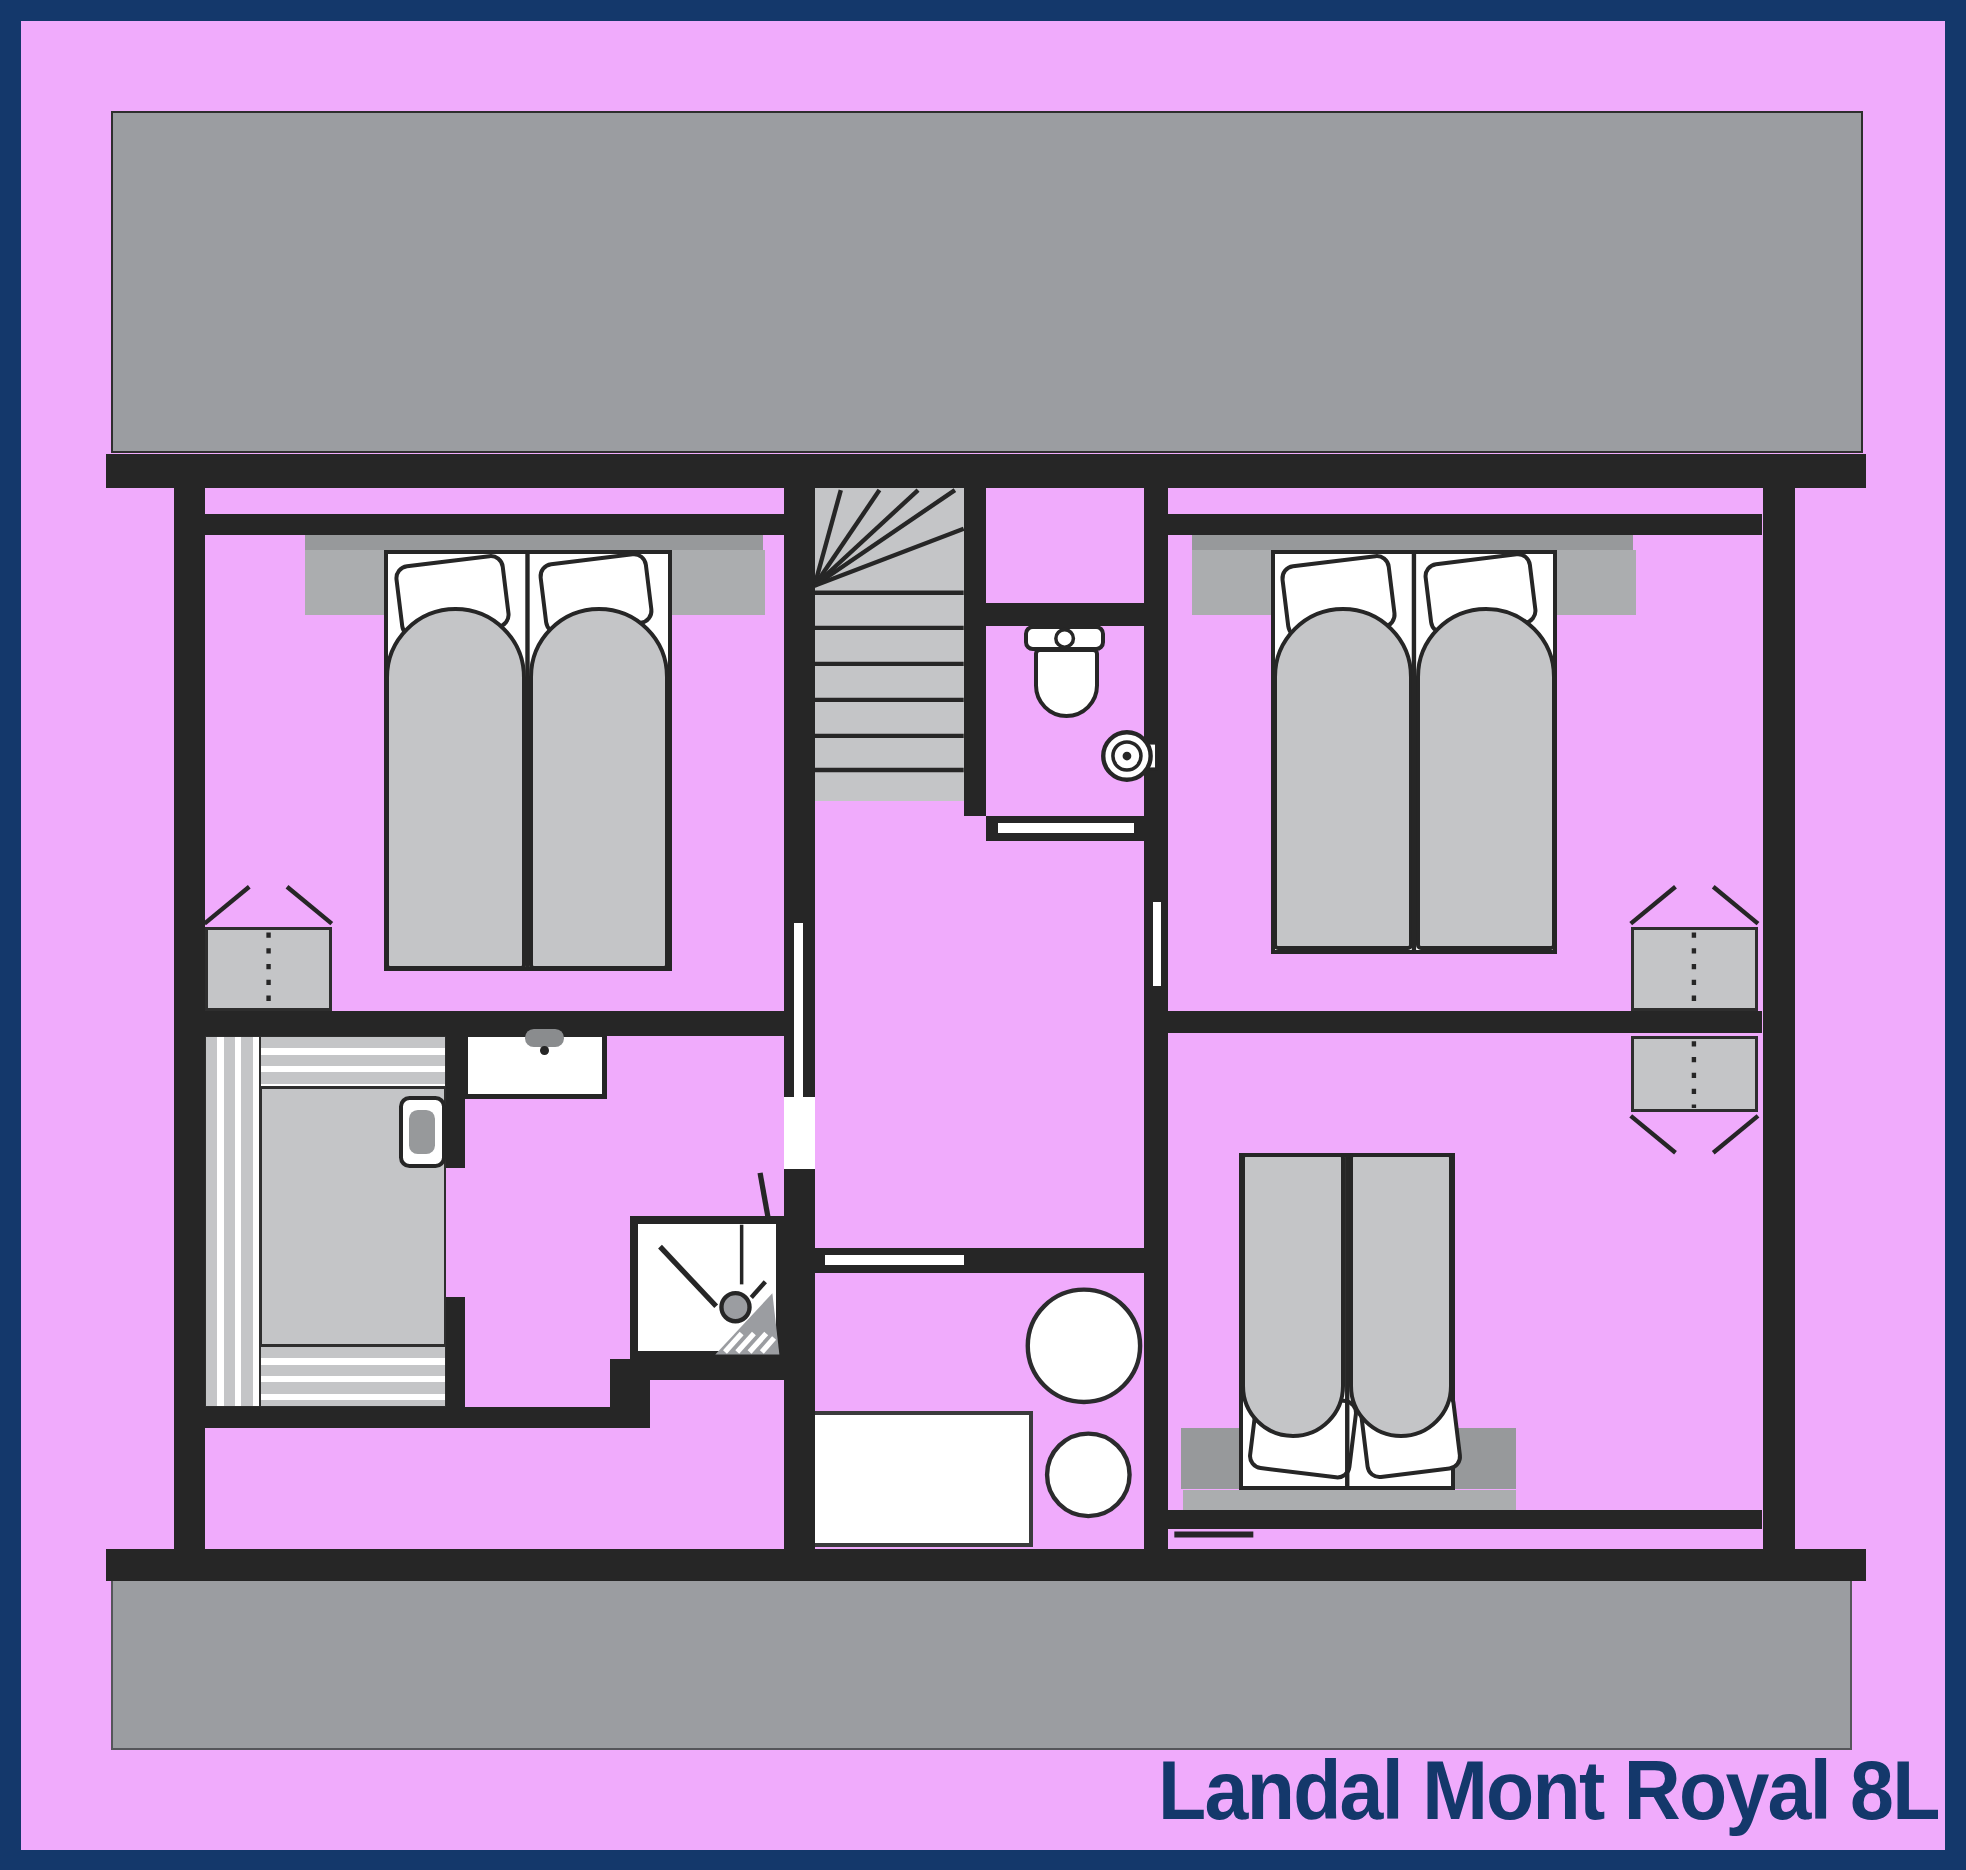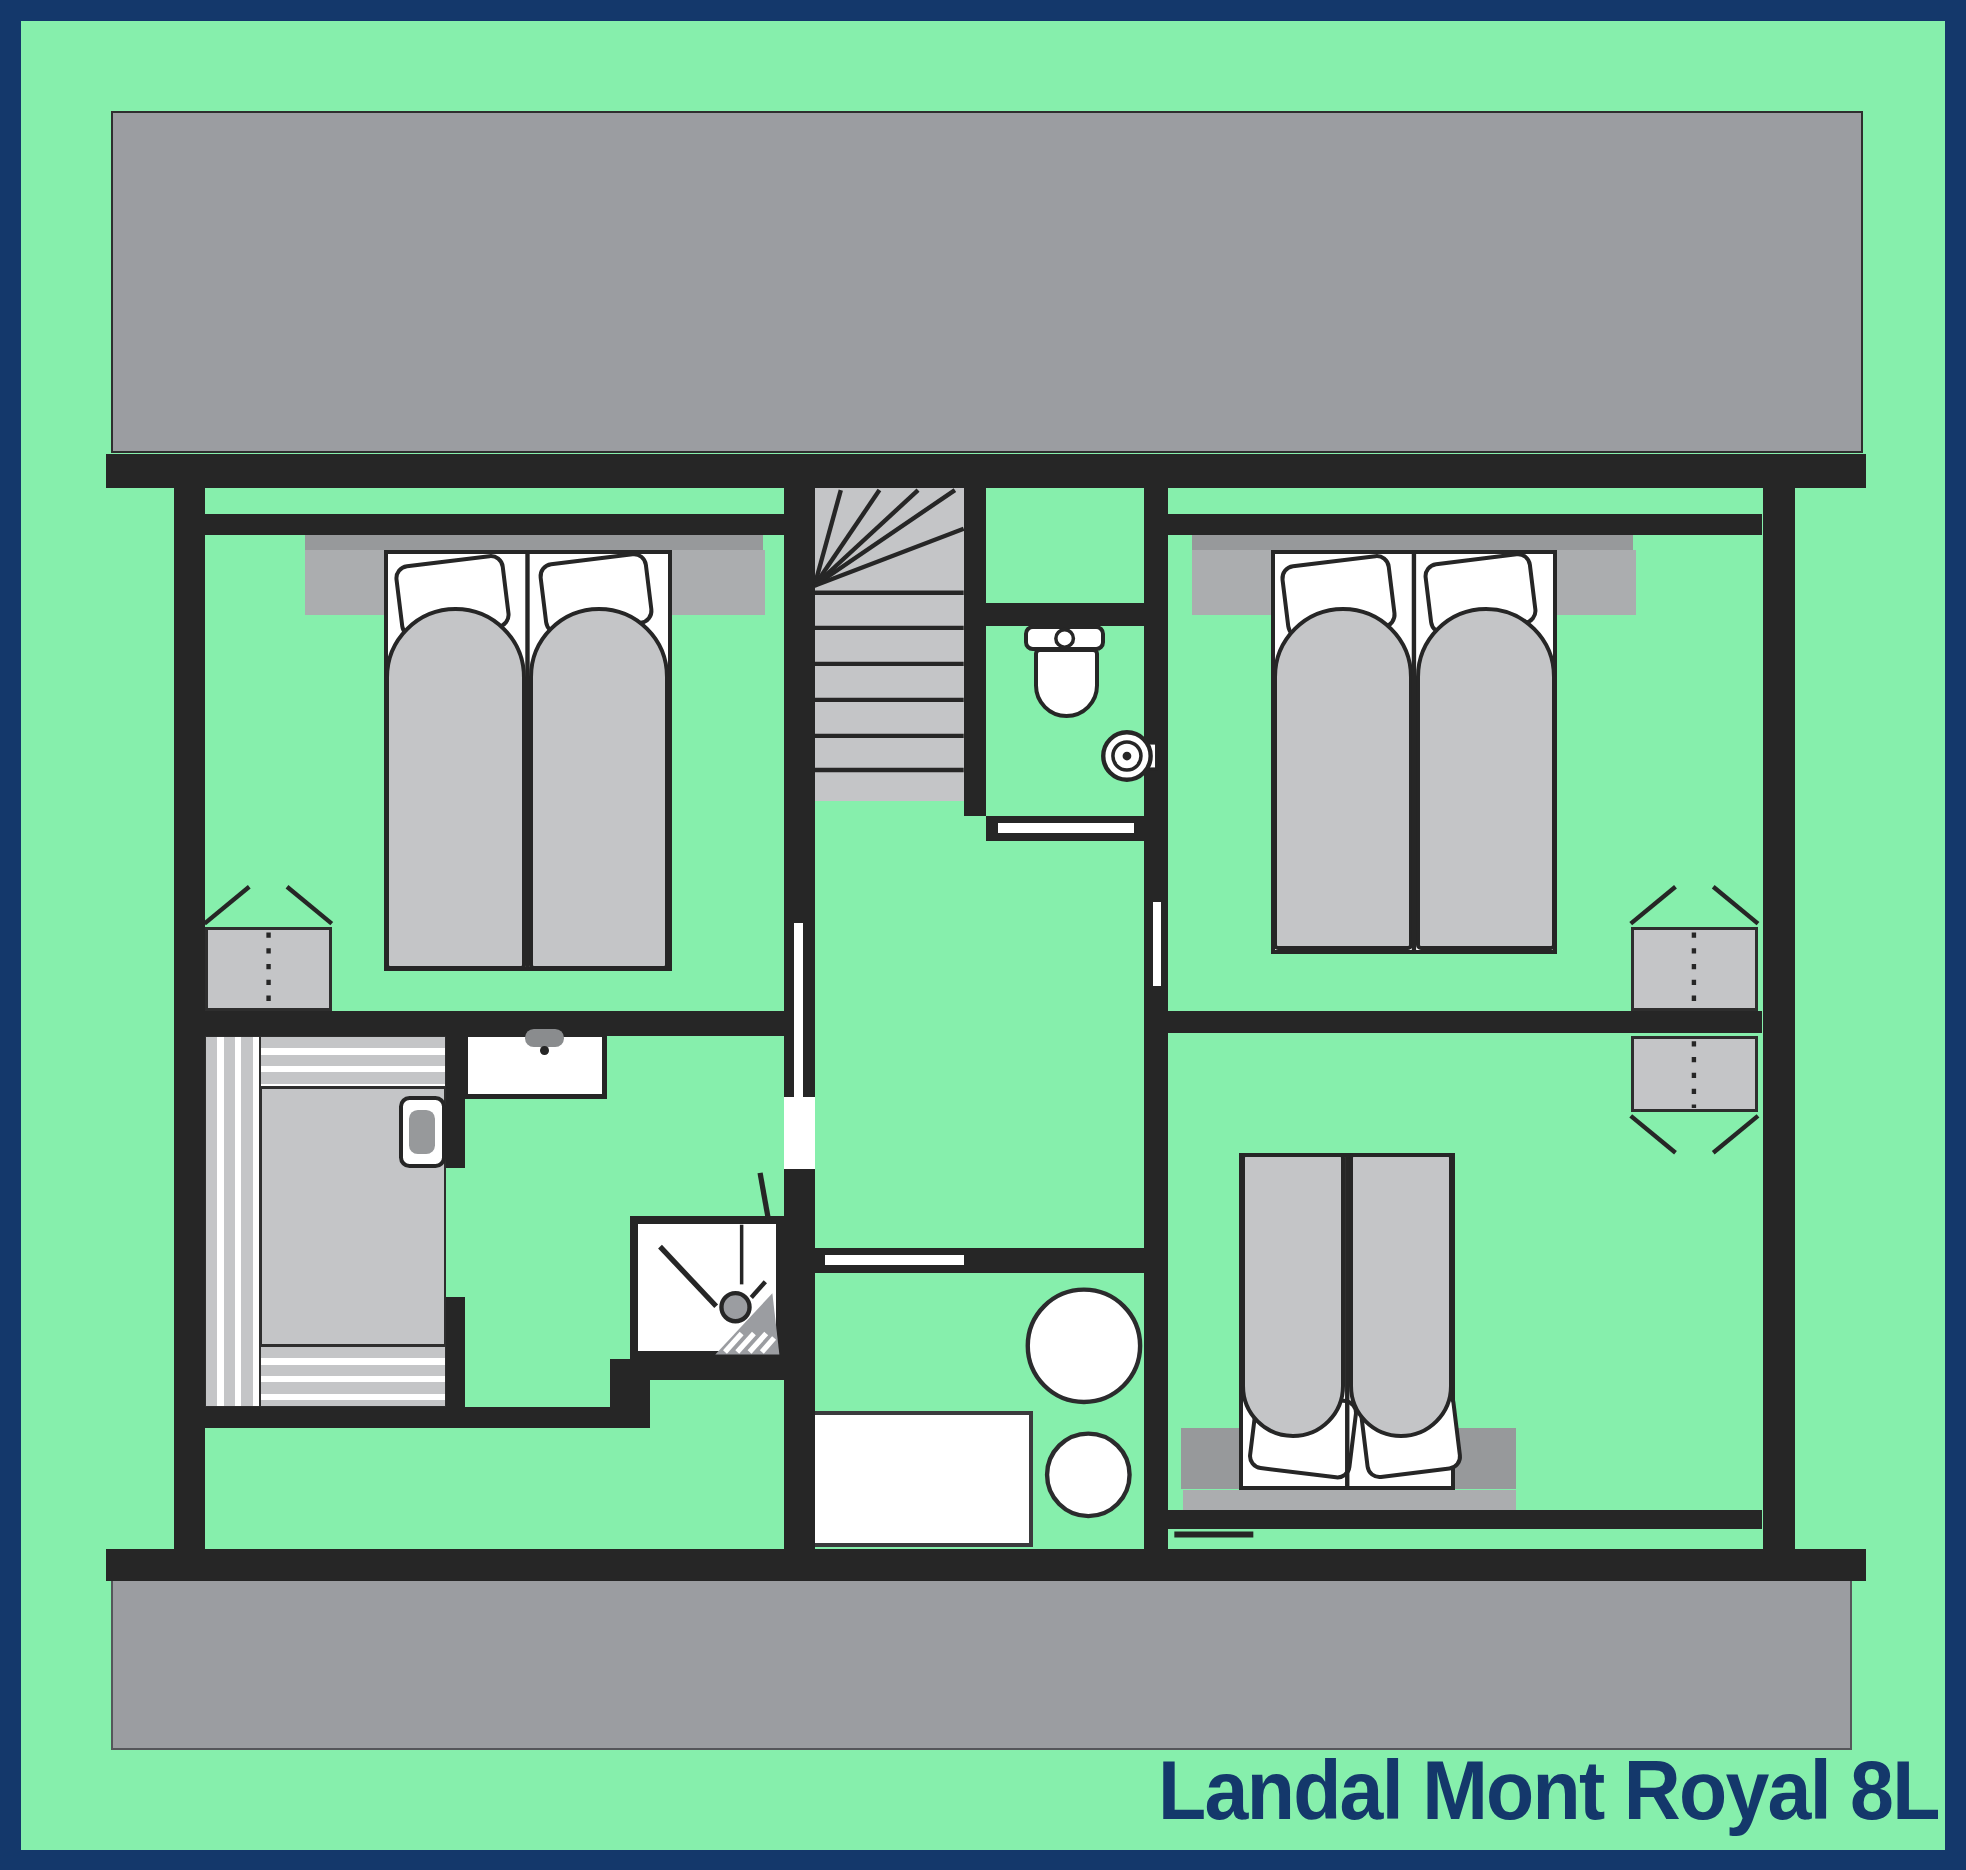--- a/index.html
+++ b/index.html
@@ -1,20 +1,20 @@
 <!DOCTYPE html>
 <html style="--navy: #14386b; --wall: #262626; --roof: #9b9da1; --furn: #c4c5c7; --band: #abadaf; --dark: #97999b; --edge: #55565a; --line: #2e2e2e;font-size:14px"><head>
 <meta charset="utf-8">
 <style>
   :root{
     --navy:#14386b; --wall:#262626; --roof:#9b9da1; --furn:#c4c5c7;
     --band:#abadaf; --dark:#97999b; --edge:#55565a; --line:#2e2e2e;
   }
   html,body{margin:0;padding:0;background:#ffffff;}
-  #stage{position:relative;width:1966px;height:1871px;background:#86efac;overflow:hidden;
+  #stage{position:relative;width:1966px;height:1871px;background:#f0abfc;overflow:hidden;
          font-family:"Liberation Sans", sans-serif;}
   .abs{position:absolute;box-sizing:border-box;}
   .wall{background:var(--wall);z-index:2;}
   .whitegap{background:#ffffff;z-index:3;}
   .furn{background:var(--furn);}
   .roofgray{background:var(--roof);}
   .navy{background:var(--navy);z-index:9;}
   .outl{border:2.6px solid var(--line);}
   svg.overlay{position:absolute;left:0;top:0;z-index:5;pointer-events:none;}
   .title{

